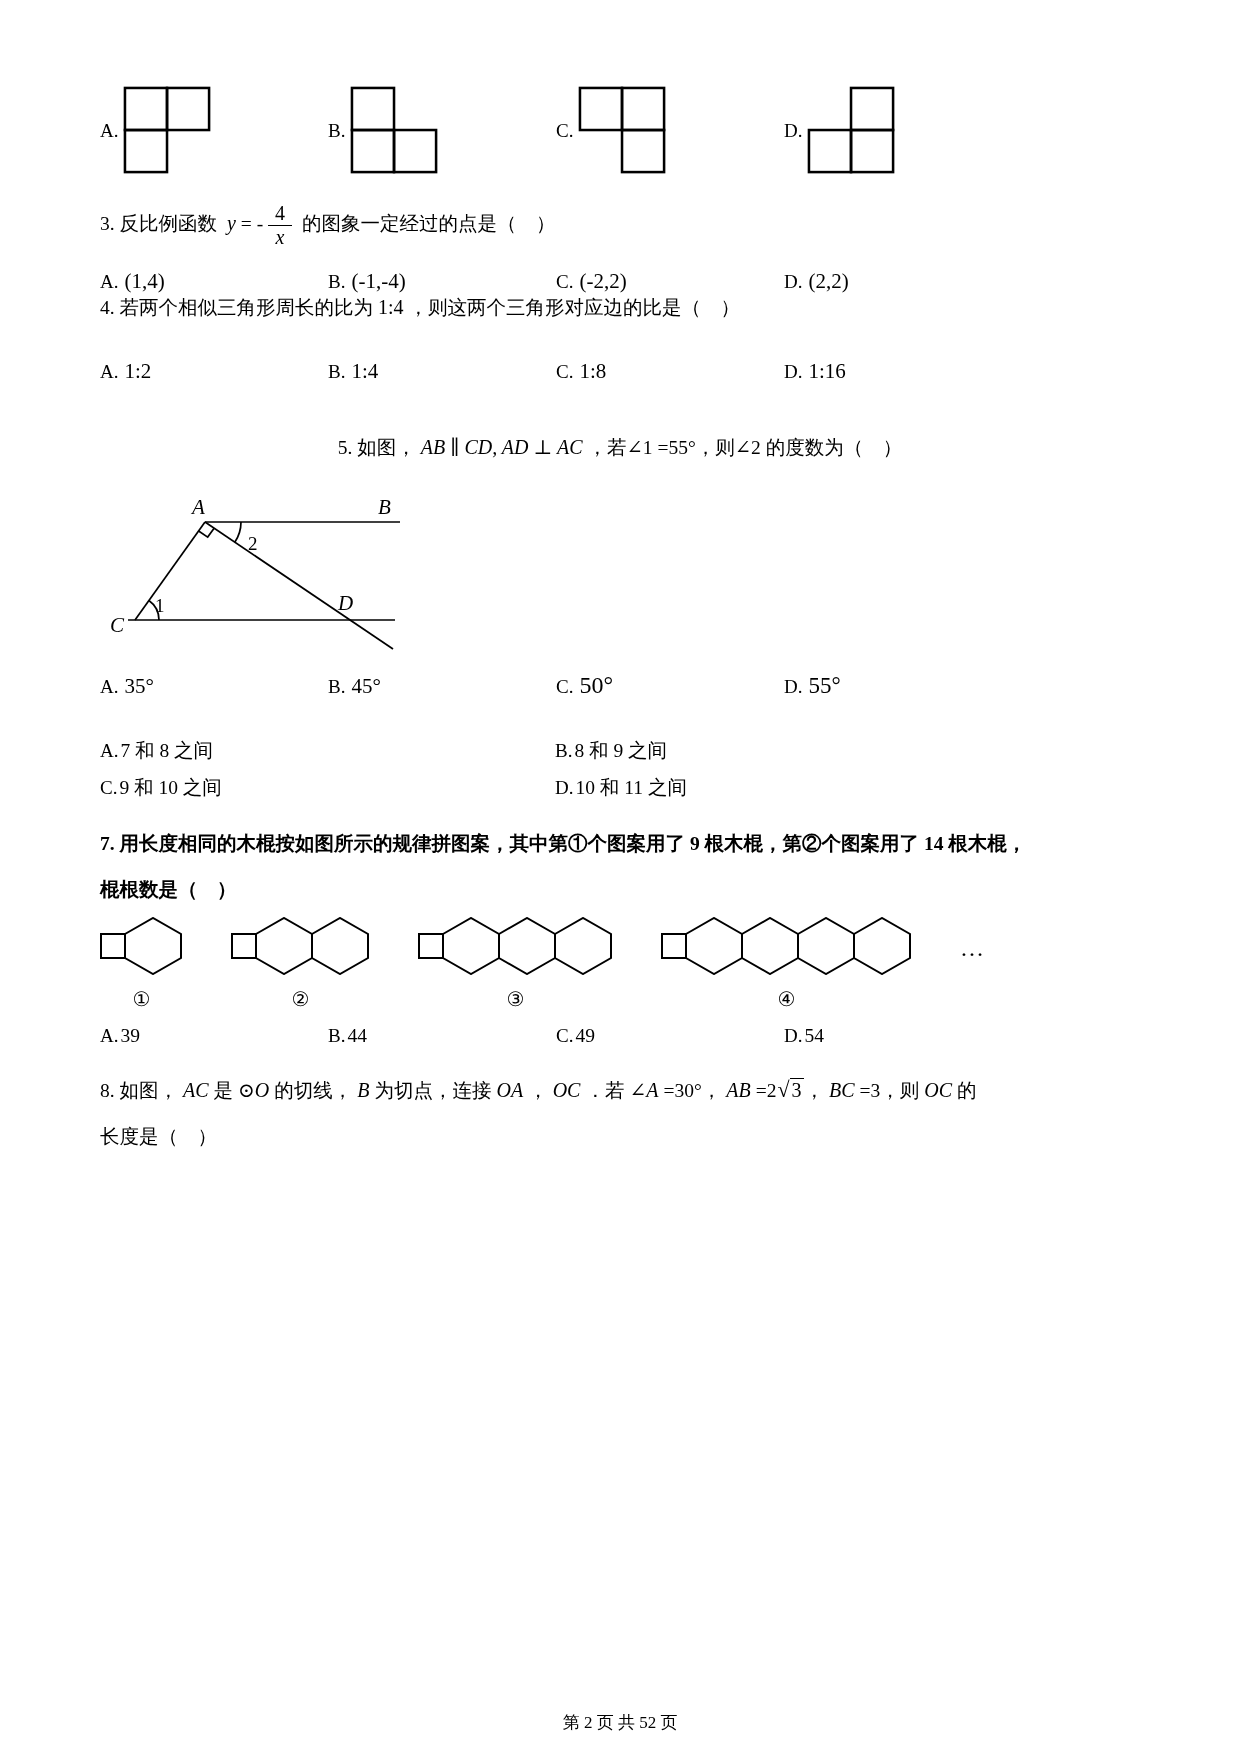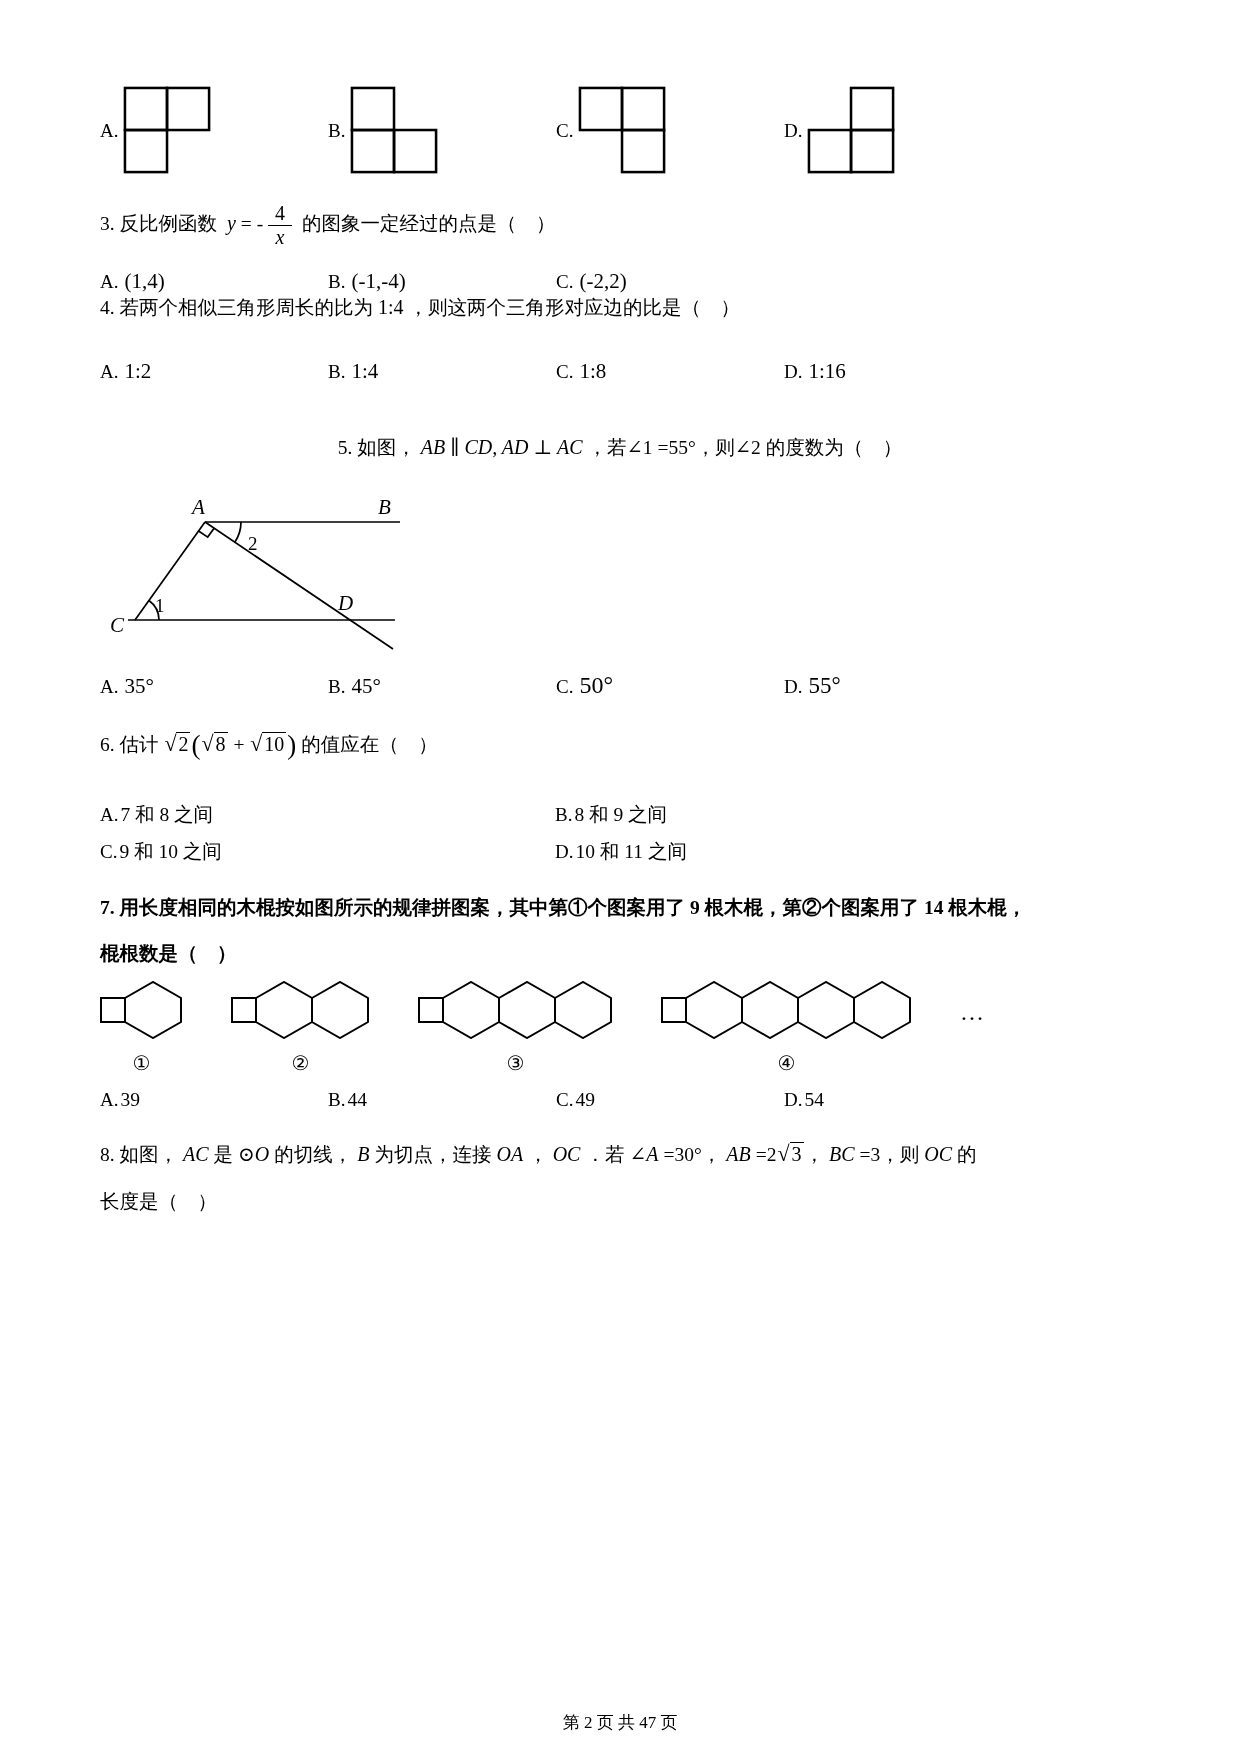--- a/index.html
+++ b/index.html
@@ -115,20 +115,21 @@
       <span class="frac">
           <span class="frac-num">4</span>
           <span class="mvar">x</span>
         </span>
       <span>的图象一定经过的点是（　）</span>
     </p>
     <div class="opts4 sp-34">
       <span class="opt"><span class="opt-label">A.</span><span class="opt-text">(1,4)</span></span>
       <span class="opt"><span class="opt-label">B.</span><span class="opt-text">(-1,-4)</span></span>
       <span class="opt"><span class="opt-label">C.</span><span class="opt-text">(-2,2)</span></span>
+      <span class="opt"><span class="opt-label">D.</span><span class="opt-text">(2,2)</span></span>
     </div>
   </section>
 
   <section>
     <p class="stem sp-46">
       <span>4. 若两个相似三角形周长的比为</span><span class="math" style="font-style:normal;">1:4</span><span>，则这两个三角形对应边的比是（　）</span>
     </p>
     <div class="opts4 sp-38">
       <span class="opt"><span class="opt-label">A.</span><span class="opt-text">1:2</span></span>
       <span class="opt"><span class="opt-label">B.</span><span class="opt-text">1:4</span></span>
@@ -165,27 +166,20 @@
     </div>
     <div class="opts4 sp-06">
       <span class="opt"><span class="opt-label">A.</span><span class="opt-text">35°</span></span>
       <span class="opt"><span class="opt-label">B.</span><span class="opt-text">45°</span></span>
       <span class="opt"><span class="opt-label">C.</span><span class="opt-text" style="font-size:24px;text-align:center;">50°</span></span>
       <span class="opt"><span class="opt-label">D.</span><span class="opt-text" style="font-size:23px;">55°</span></span>
     </div>
   </section>
 
   <section>
-    <p class="stem sp-28">
-      <span>6. 估计</span>
-      <span class="sqrt"><span class="sqrt-sign">√</span><span class="sqrt-rad">2</span></span><span class="bigparen">(</span><span class="sqrt"><span class="sqrt-sign">√</span><span class="sqrt-rad">8</span></span>
-      <span>+</span>
-      <span class="sqrt"><span class="sqrt-sign">√</span><span class="sqrt-rad">10</span></span><span class="bigparen">)</span>
-      <span>的值应在（　）</span>
-    </p>
     <div class="opts2 sp-38">
       <span class="opt"><span class="opt-label">A.</span><span class="opt-text-cn">7 和 8 之间</span></span>
       <span class="opt"><span class="opt-label">B.</span><span class="opt-text-cn">8 和 9 之间</span></span>
       <span class="opt"><span class="opt-label">C.</span><span class="opt-text-cn">9 和 10 之间</span></span>
       <span class="opt"><span class="opt-label">D.</span><span class="opt-text-cn">10 和 11 之间</span></span>
     </div>
   </section>
 
   <section>
     <div class="q7-lines">
@@ -237,15 +231,15 @@
     </div>
   </section>
 
   <section>
     <p class="stem sp-28">
       <span>8. 如图，</span><span class="math">AC</span><span>是</span><span class="math">⊙O</span><span>的切线，</span><span class="math">B</span><span>为切点，连接</span><span class="math">OA</span><span>，</span><span class="math">OC</span><span>．若</span><span class="math">∠A</span><span>=30°，</span><span class="math">AB</span><span>=2</span><span class="sqrt"><span class="sqrt-sign">√</span><span class="sqrt-rad">3</span></span><span>，</span><span class="math">BC</span><span>=3，则</span><span class="math">OC</span><span>的</span>
     </p>
     <p class="stem sp-34">长度是（　）</p>
   </section>
 
-  <div class="page-footer">第 2 页 共 47 页</div>
+  <div class="page-footer">第 2 页 共 52 页</div>
 
 </div>
 
 </body></html>

